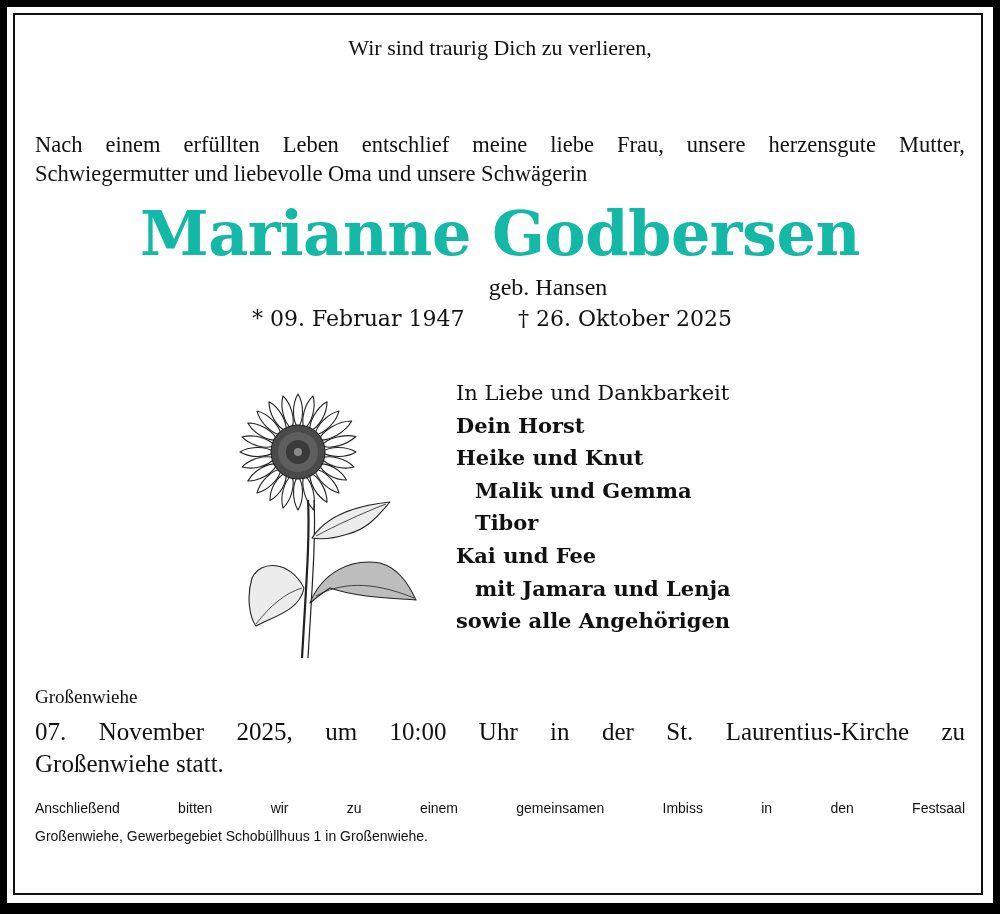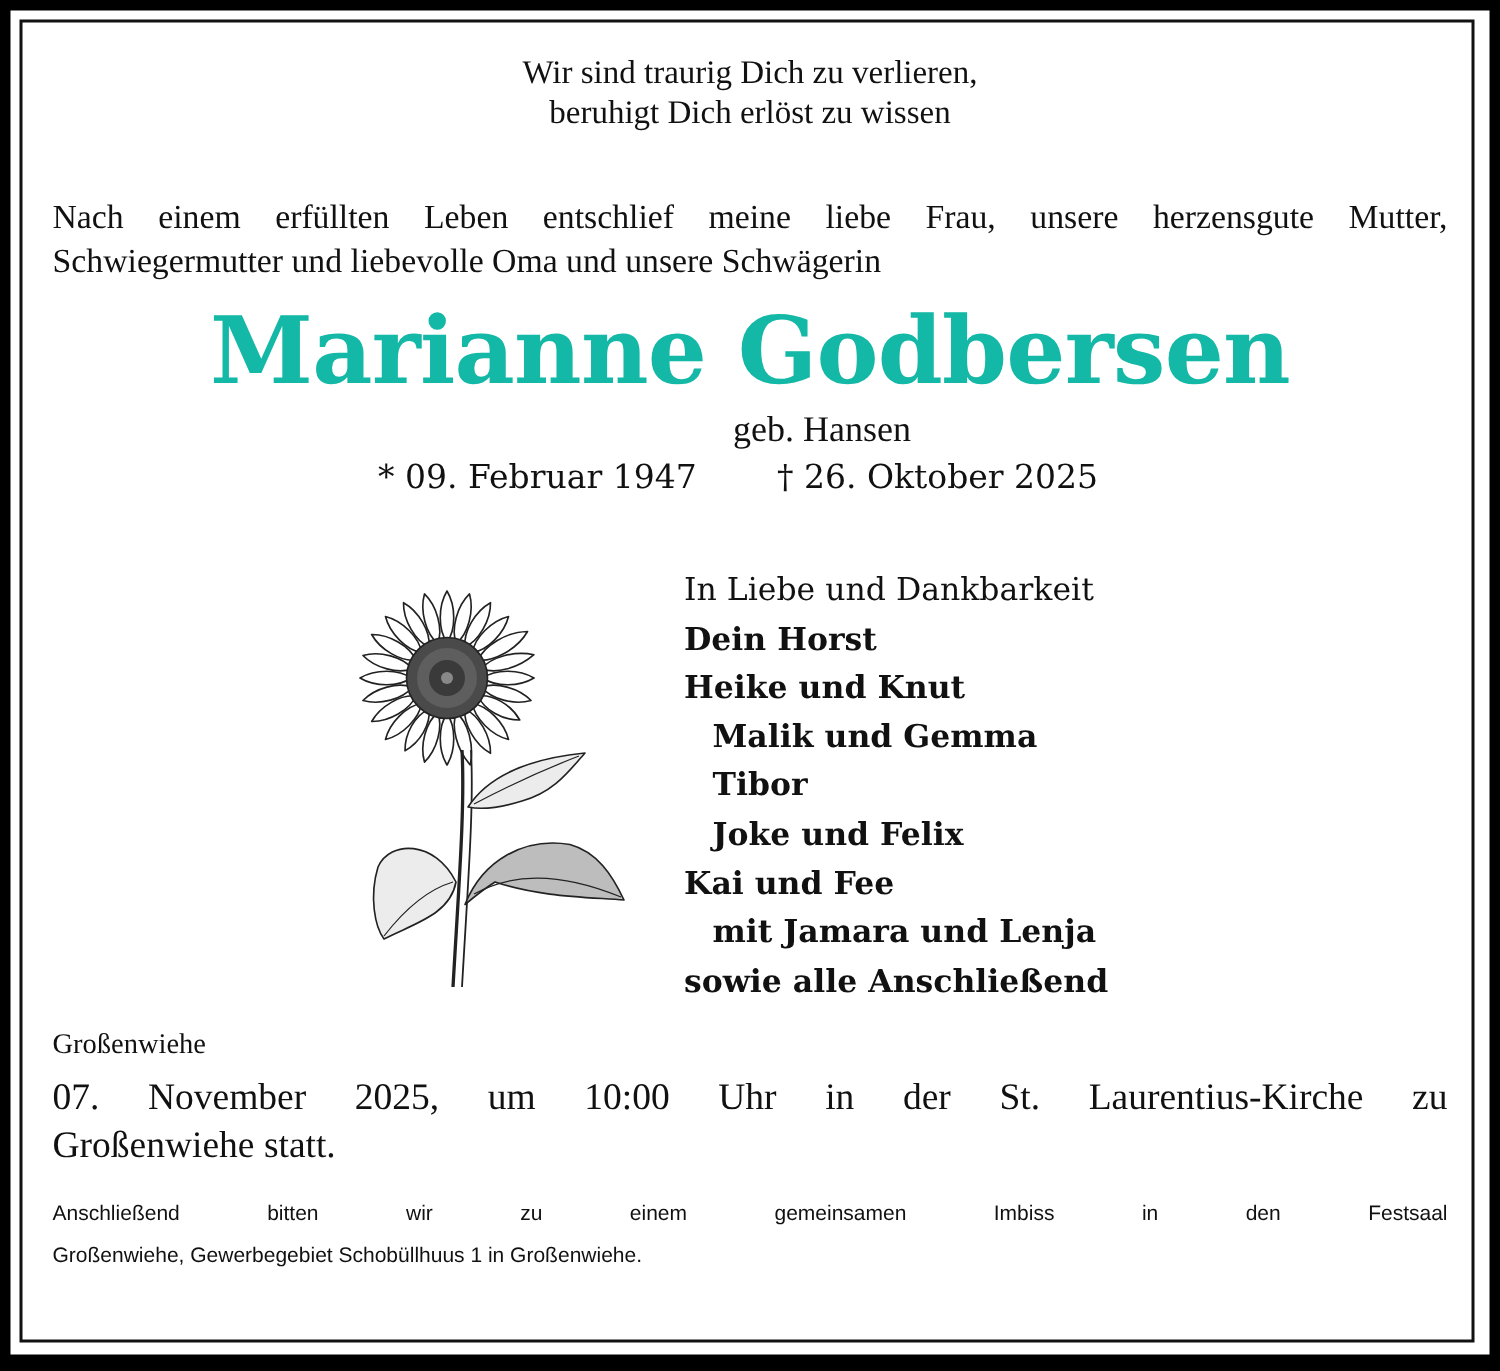--- a/index.html
+++ b/index.html
@@ -45,21 +45,20 @@
   .reception div.last { text-align-last: left; }
 </style>
 </head>
 <body>
 
 <div class="frame-white"></div>
 <div class="frame-inner"></div>
 
 <div class="poem">
   <div>Wir sind traurig Dich zu verlieren,</div>
-  <div>beruhigt Dich erlöst zu wissen</div>
 </div>
 
 <div class="t intro">
   <span class="intro-line">Nach einem erfüllten Leben entschlief meine liebe Frau, unsere herzensgute Mutter,</span>
   <span class="intro-line last">Schwiegermutter und liebevolle Oma und unsere Schwägerin</span>
 </div>
 
 <div class="name">Marianne Godbersen</div>
 <div class="geb">geb. Hansen</div>
 <div class="dates" style="left:252px;">* 09. Februar 1947</div>
@@ -115,24 +114,23 @@
     <path d="M86,208 C110,195 140,192 184,210" stroke-width="0.8"></path>
   </g>
 </svg>
 
 <div class="family">
   <div>In Liebe und Dankbarkeit</div>
   <div class="b">Dein Horst</div>
   <div class="b">Heike und Knut</div>
   <div class="b ind">Malik und Gemma</div>
   <div class="b ind">Tibor</div>
-  <div class="b ind">Joke und Felix</div>
   <div class="b">Kai und Fee</div>
   <div class="b ind">mit Jamara und Lenja</div>
-  <div class="b">sowie alle Anschließend</div>
+  <div class="b">sowie alle Angehörigen</div>
 </div>
 
 <div class="t place">Großenwiehe</div>
 
 <div class="ceremony">
   <div>07. November 2025, um 10:00 Uhr in der St. Laurentius-Kirche zu</div>
   <div class="last">Großenwiehe statt.</div>
 </div>
 
 <div class="reception">

